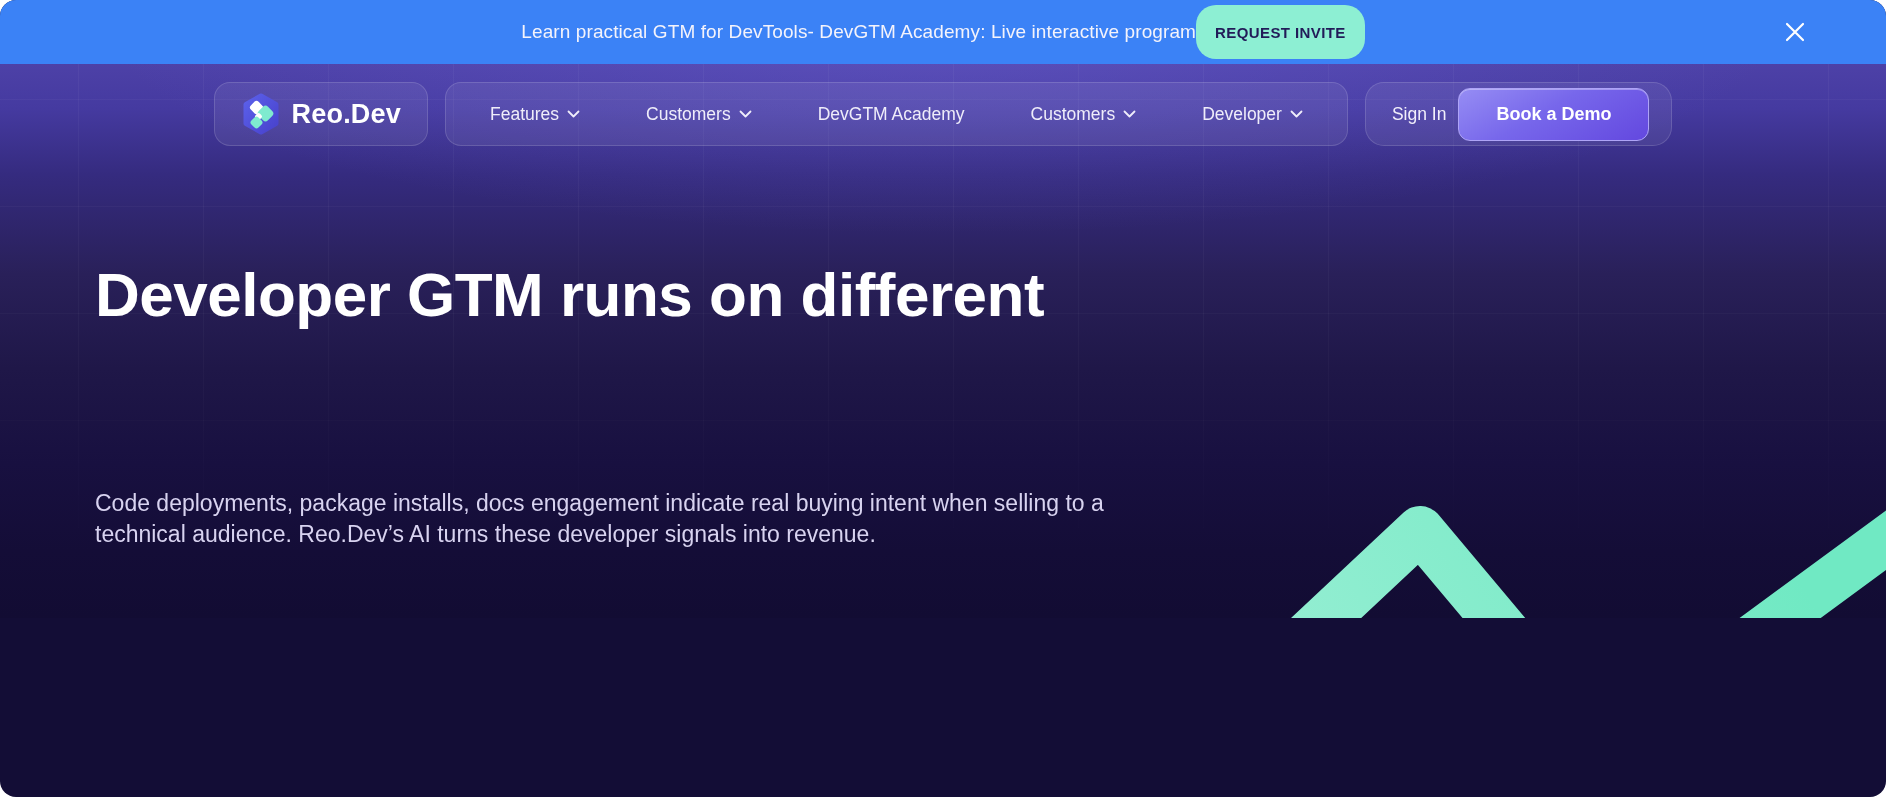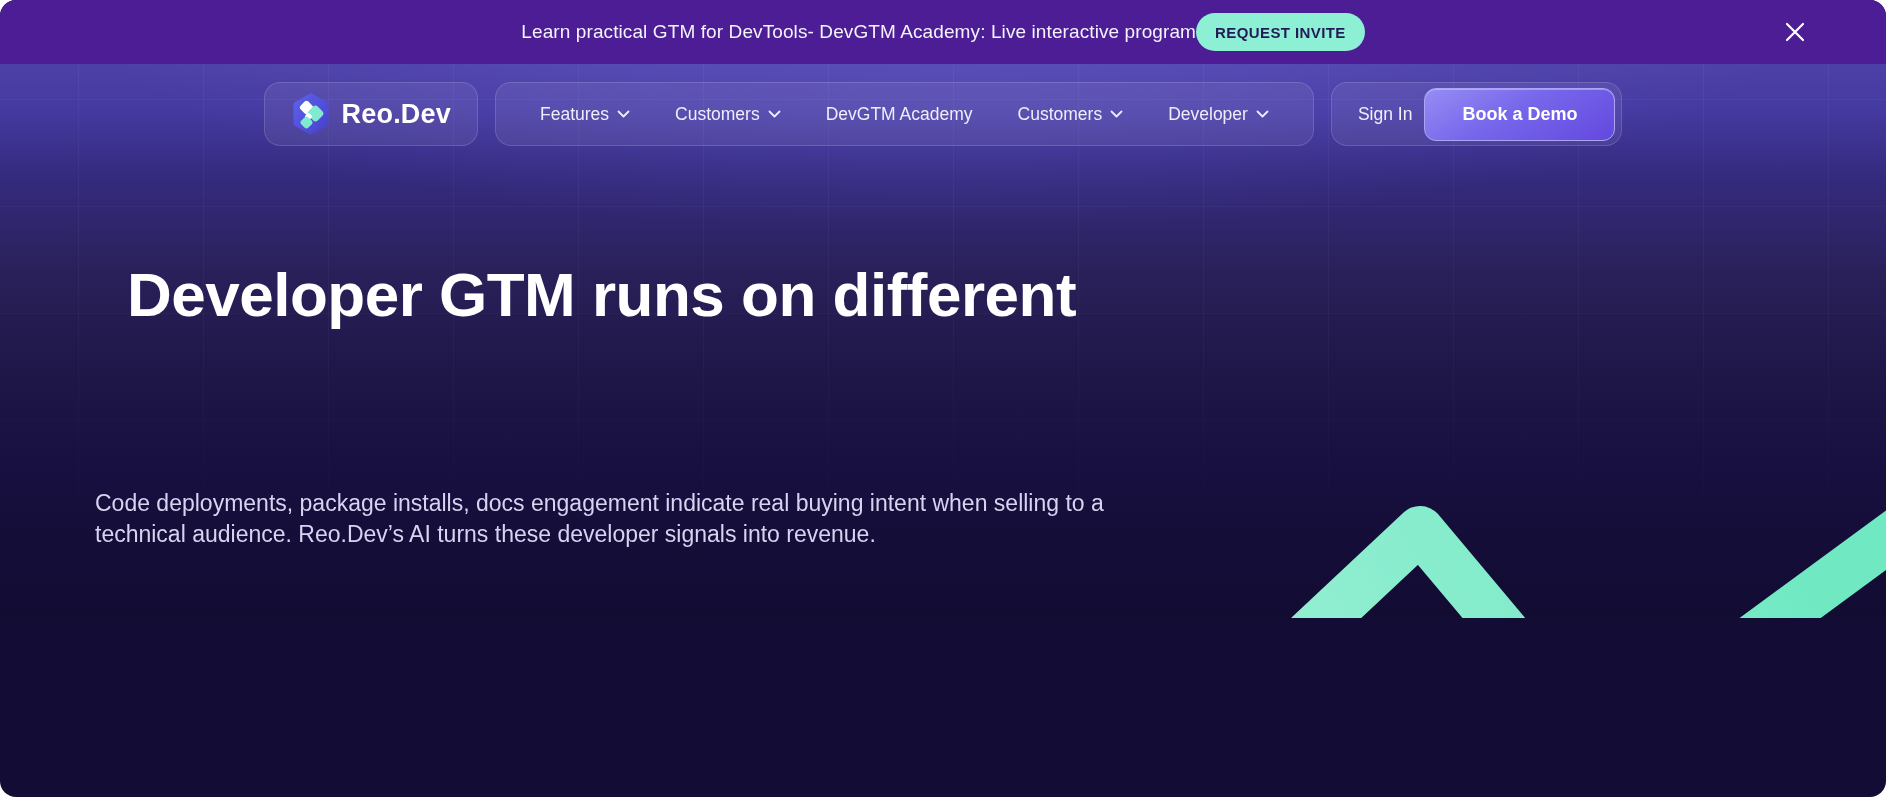--- a/index.html
+++ b/index.html
@@ -4,27 +4,27 @@
 <style>
   * { margin:0; padding:0; box-sizing:border-box; }
   html,body { background:#ffffff; font-family:"Liberation Sans", sans-serif; }
   .page {
     position:relative; width:1886px; height:797px;
     border-radius:16px; overflow:hidden; background:#130D36;
   }
 
   
   .announce {
-    position:relative; height:64px; background:#4c1d95;
+    position:relative; height:64px; background:#3b82f6;
     display:flex; align-items:center; justify-content:center; 
     color:#F4F3FB; font-size:19px;
   }
   .announce-text { letter-spacing:.1px; }
   .invite-btn {
-    border:none; cursor:pointer; height:38px; padding:0 19px;
+    border:none; cursor:pointer; height:54px; padding:0 19px;
     border-radius:20px; background:#8DEFD3; color:#221B58;
     font-family:inherit; font-size:15px; font-weight:700; letter-spacing:.4px;
   }
   .close-btn {
     position:absolute; right:76px; top:50%; transform:translateY(-50%);
     width:30px; height:30px; background:transparent; border:none; cursor:pointer;
     display:flex; align-items:center; justify-content:center;
   }
 
   
@@ -51,42 +51,42 @@
     display:flex; justify-content:center; align-items:center; gap:17px;
   }
   .pill {
     height:64px; border-radius:16px;
     background:rgba(255,255,255,0.07);
     border:1px solid rgba(255,255,255,0.14);
     display:flex; align-items:center;
   }
   .logo-pill { padding:0 26px; gap:11px; cursor:pointer; }
   .logo-text { color:#ffffff; font-size:27px; font-weight:700; letter-spacing:.2px; }
-  .menu-pill { padding:0 44px; gap:45px; }
+  .menu-pill { padding:0 44px; gap:66px; }
   .nav-item {
     display:flex; align-items:center; gap:8px; cursor:pointer;
     color:#EFEDFA; font-size:17.5px;
   }
-  .auth-pill { padding:0 6px 0 26px; gap:12px; }
+  .auth-pill { padding:0 22px 0 26px; gap:12px;border-radius:19px; }
   .signin { color:#F2F0FB; font-size:17.5px; cursor:pointer; background:none; border:none; font-family:inherit; }
   .nav-demo-btn {
     height:53px; padding:0 37px; border-radius:12px; cursor:pointer;
     background:linear-gradient(150deg, #968DF4 0%, #7767EB 45%, #6348DF 100%);
     border:1px solid #AEA4F7;
     color:#ffffff; font-family:inherit; font-size:18px; font-weight:700;
     box-shadow:inset 0 1px 0 rgba(255,255,255,0.35);
   }
 
   
   .headline {
     position:absolute; left:95px; top:186px;
     color:#ffffff; font-weight:700; font-size:62px; line-height:89px;
     letter-spacing:-0.5px;
   }
-  .headline span { display:block; white-space:nowrap;margin-left:32px; }
+  .headline span { display:block; white-space:nowrap; }
   .subcopy {
     position:absolute; left:95px; top:424px; max-width:1075px;
     color:#D8D3F0; font-size:23px; line-height:31px; font-weight:400;
   }
   .cta-ring {
     position:absolute; left:97px; top:557px;
     padding:11px; border-radius:22px;
     background:rgba(9,6,28,0.55);
     border:1px solid rgba(255,255,255,0.06);
   }

